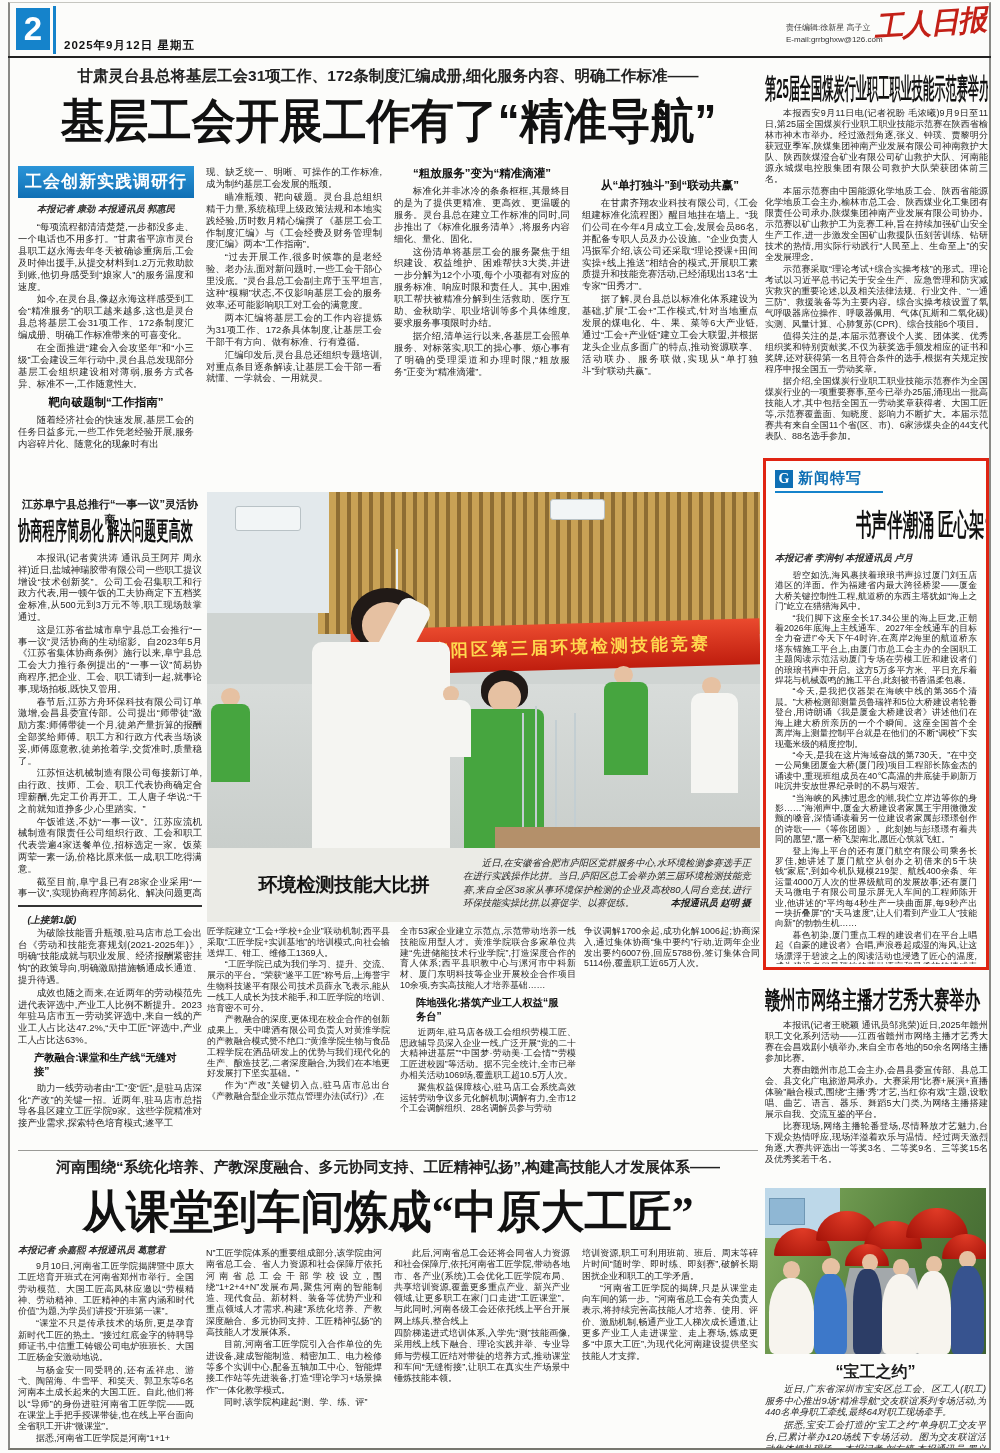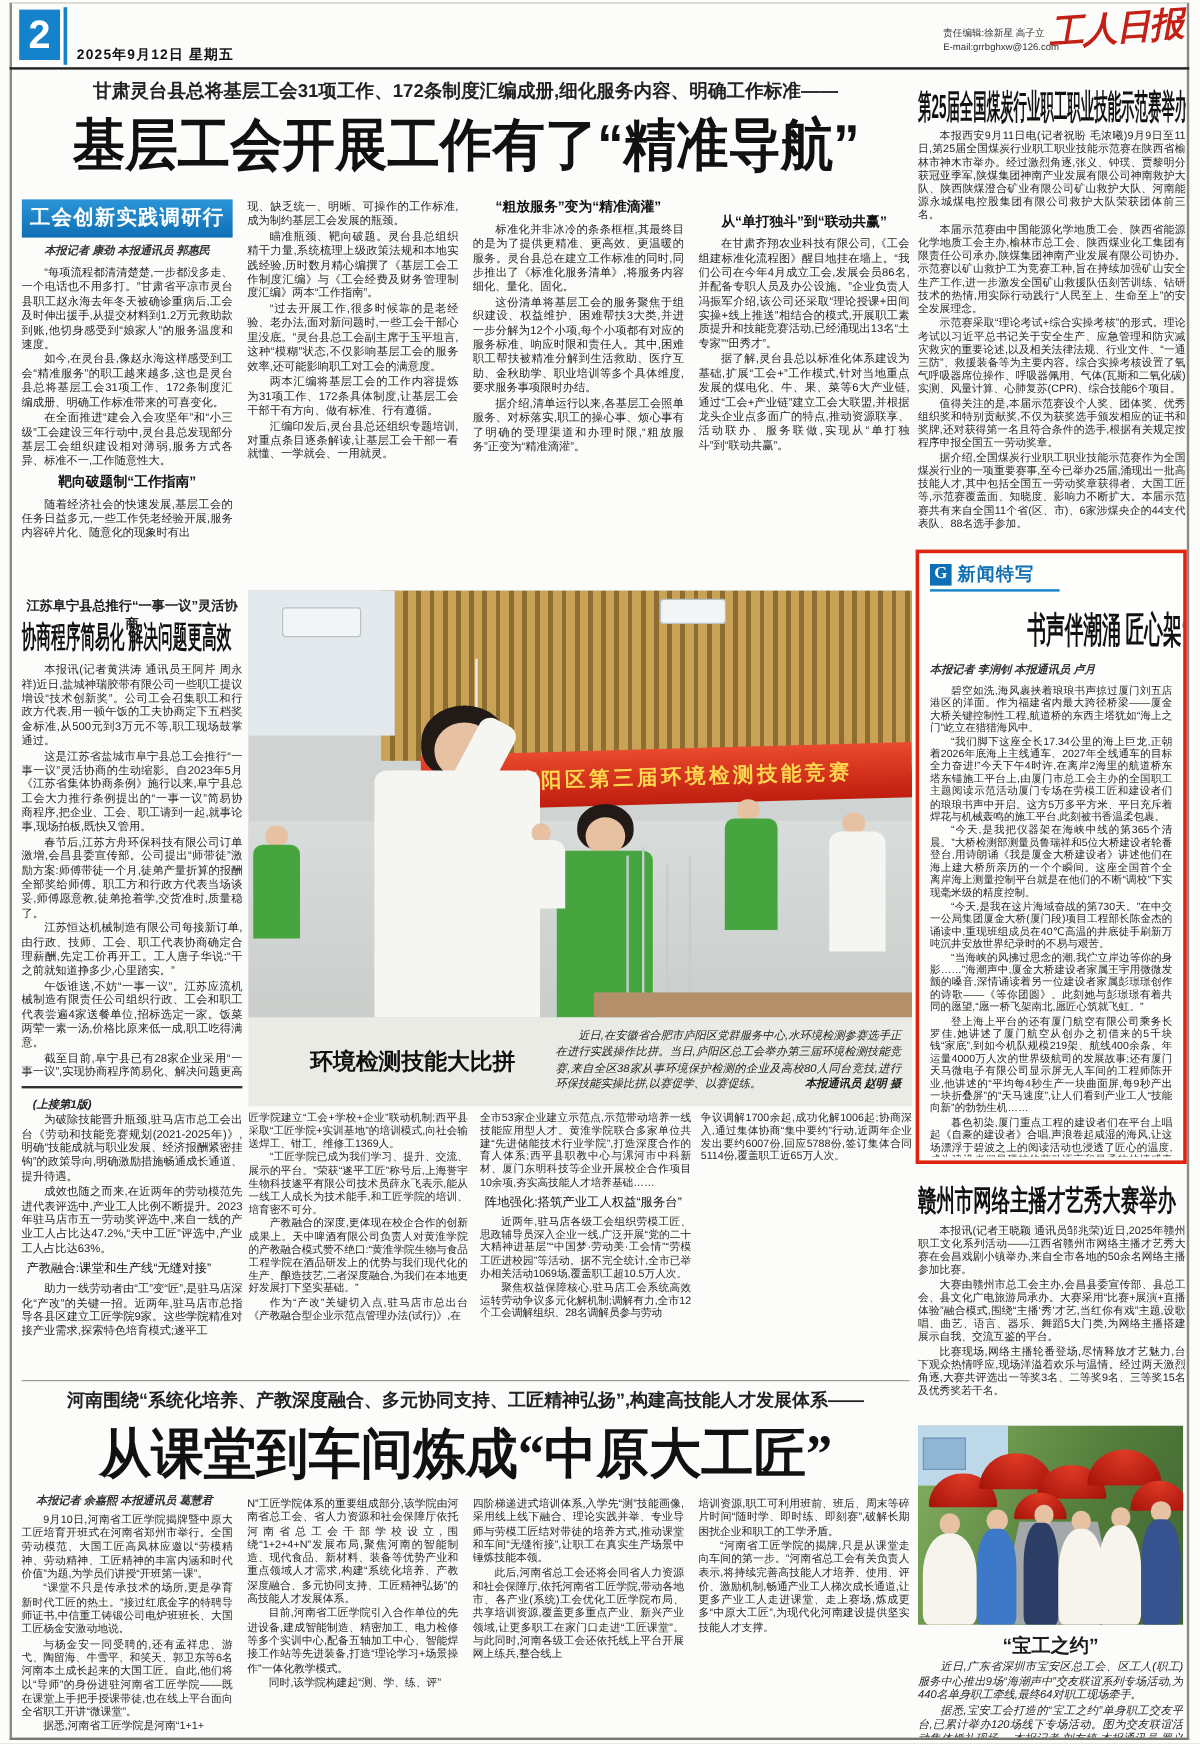--- a/index.html
+++ b/index.html
@@ -5,21 +5,21 @@
 *{margin:0;padding:0;box-sizing:border-box}
 html,body{background:#d9d9d5}
 .page{position:relative;width:1000px;height:1453px;margin:0 auto;background:#fcfcfa;overflow:hidden;
   font-family:"Liberation Sans","DejaVu Sans",sans-serif;color:#1c1c1c}
 .frame{position:absolute;left:8px;top:2px;right:9px;bottom:3px;border-left:2px solid #8a8a86;
   border-right:2px solid #8a8a86;border-bottom:2px solid #77776f;border-top:1px solid #c6c6c0;pointer-events:none}
 .abs{position:absolute}
 .t{font-size:9.3px;line-height:11.7px;text-align:justify;text-indent:2em;color:#262626;margin-bottom:1px}
 .col{position:absolute;overflow:hidden}
 .sub{font-weight:bold;text-align:center;font-size:11.5px;line-height:15px;margin:5px 0 4px;color:#111}
-.subL{font-weight:normal;font-size:10.3px;line-height:14px;margin:5px 4px 3px;color:#111}
+.subL{font-weight:bold;font-size:10.3px;line-height:14px;margin:5px 16px 3px;color:#111}
 .byline{font-style:italic;font-weight:bold;text-align:center;font-size:9.3px;line-height:12px;margin:3px 0 6px;color:#333}
 .cond{display:inline-block;white-space:nowrap;transform-origin:0 50%;font-weight:bold;color:#111}
 .rule{position:absolute;background:#222;height:2px}
 .rule-thin{position:absolute;background:#9a9a96;height:1px}
 .kicker{font-weight:bold;color:#222}
 
 .pgnum{position:absolute;left:16px;top:8px;width:34px;height:42px;background:#1583cb;color:#fff;
   font-weight:bold;font-size:33px;text-align:center;line-height:42px}
 .pgbar{position:absolute;left:53px;top:6px;width:3px;height:48px;background:#1583cb}
 .hdate{position:absolute;left:64px;top:38px;font-size:11.5px;font-weight:bold;letter-spacing:1px;color:#111}
@@ -258,34 +258,34 @@
     </div>
   </div>
 
   <div class="btm">
     <div class="rule-thin" style="left:18px;top:1150px;width:740px"></div>
     <div class="abs kicker" style="left:18px;top:1158px;width:740px;text-align:center;font-size:15px">河南围绕“系统化培养、产教深度融合、多元协同支持、工匠精神弘扬”,构建高技能人才发展体系——</div>
     <div class="abs" style="left:18px;top:1182px;width:740px;text-align:center;font-family:'Liberation Serif','DejaVu Serif',serif">
       <span class="cond" style="font-size:45px;transform:scaleX(.97);transform-origin:50% 50%">从课堂到车间炼成“中原大工匠”</span>
     </div>
     <div class="col" style="left:18px;top:1244px;width:176px;height:204px">
-      <p class="byline" style="text-align:left;margin:0 12px 5px">本报记者 余嘉熙 本报通讯员 葛慧君</p>
+      <p class="byline" style="text-align:left;margin:0 0 5px">本报记者 余嘉熙 本报通讯员 葛慧君</p>
       <p class="t">9月10日,河南省工匠学院揭牌暨中原大工匠培育开班式在河南省郑州市举行。全国劳动模范、大国工匠高凤林应邀以“劳模精神、劳动精神、工匠精神的丰富内涵和时代价值”为题,为学员们讲授“开班第一课”。</p>
       <p class="t">“课堂不只是传承技术的场所,更是孕育新时代工匠的热土。”接过红底金字的特聘导师证书,中信重工铸锻公司电炉班班长、大国工匠杨金安激动地说。</p>
       <p class="t">与杨金安一同受聘的,还有孟祥忠、游弋、陶留海、牛雪平、和笑天、郭卫东等6名河南本土成长起来的大国工匠。自此,他们将以“导师”的身份进驻河南省工匠学院——既在课堂上手把手授课带徒,也在线上平台面向全省职工开讲“微课堂”。</p>
       <p class="t">据悉,河南省工匠学院是河南“1+1+</p>
     </div>
     <div class="col" style="left:206px;top:1248px;width:176px;height:200px">
       <p class="t" style="text-indent:0">N”工匠学院体系的重要组成部分,该学院由河南省总工会、省人力资源和社会保障厅依托河南省总工会干部学校设立,围绕“1+2+4+N”发展布局,聚焦河南的智能制造、现代食品、新材料、装备等优势产业和重点领域人才需求,构建“系统化培养、产教深度融合、多元协同支持、工匠精神弘扬”的高技能人才发展体系。</p>
       <p class="t">目前,河南省工匠学院引入合作单位的先进设备,建成智能制造、精密加工、电力检修等多个实训中心,配备五轴加工中心、智能焊接工作站等先进装备,打造“理论学习+场景操作”一体化教学模式。</p>
       <p class="t">同时,该学院构建起“测、学、练、评”</p>
     </div>
     <div class="col" style="left:394px;top:1248px;width:176px;height:200px">
+      <p class="t">此后,河南省总工会还将会同省人力资源和社会保障厅,依托河南省工匠学院,带动各地市、各产业(系统)工会优化工匠学院布局、共享培训资源,覆盖更多重点产业、新兴产业领域,让更多职工在家门口走进“工匠课堂”。与此同时,河南各级工会还依托线上平台开展网上练兵,整合线上</p>
       <p class="t" style="text-indent:0">四阶梯递进式培训体系,入学先“测”技能画像,采用线上线下融合、理论实践并举、专业导师与劳模工匠结对带徒的培养方式,推动课堂和车间“无缝衔接”,让职工在真实生产场景中锤炼技能本领。</p>
-      <p class="t">此后,河南省总工会还将会同省人力资源和社会保障厅,依托河南省工匠学院,带动各地市、各产业(系统)工会优化工匠学院布局、共享培训资源,覆盖更多重点产业、新兴产业领域,让更多职工在家门口走进“工匠课堂”。与此同时,河南各级工会还依托线上平台开展网上练兵,整合线上</p>
     </div>
     <div class="col" style="left:582px;top:1248px;width:176px;height:200px">
       <p class="t" style="text-indent:0">培训资源,职工可利用班前、班后、周末等碎片时间“随时学、即时练、即刻赛”,破解长期困扰企业和职工的工学矛盾。</p>
       <p class="t">“河南省工匠学院的揭牌,只是从课堂走向车间的第一步。”河南省总工会有关负责人表示,将持续完善高技能人才培养、使用、评价、激励机制,畅通产业工人梯次成长通道,让更多产业工人走进课堂、走上赛场,炼成更多“中原大工匠”,为现代化河南建设提供坚实技能人才支撑。</p>
     </div>
   </div>
 
   <div class="photo" style="left:765px;top:1188px;width:221px;height:166px">
     <div class="foliage"></div>
     <div class="sky"></div>
@@ -305,16 +305,16 @@
     <div class="groom" style="left:40%;top:49%;width:13%;height:51%;background:#2c3d66"></div>
     <div class="head" style="left:58%;top:43%;width:7%;height:10%"></div>
     <div class="bride" style="left:53%;top:52%;width:17%;height:48%"></div>
     <div class="head" style="left:73%;top:41%;width:7%;height:10%"></div>
     <div class="bride" style="left:68%;top:50%;width:16%;height:50%"></div>
     <div class="head" style="left:88%;top:38%;width:7.5%;height:10%"></div>
     <div class="groom" style="left:84%;top:47%;width:15%;height:53%;background:#37538f"></div>
   </div>
   <div class="abs" style="left:765px;top:1362px;width:221px;text-align:center;font-weight:bold;font-size:16px">“宝工之约”</div>
   <div class="col" style="left:765px;top:1384px;width:221px;height:64px">
-    <p class="t" style="font-style:italic">近日,广东省深圳市宝安区总工会、区工人(职工)服务中心推出9场“海潮声中”交友联谊系列专场活动,为440名单身职工牵线,最终64对职工现场牵手。</p>
+    <p class="t" style="font-style:italic">近日,广东省深圳市宝安区总工会、区工人(职工)服务中心推出9场“精准导航”交友联谊系列专场活动,为440名单身职工牵线,最终64对职工现场牵手。</p>
     <p class="t" style="font-style:italic">据悉,宝安工会打造的“宝工之约”单身职工交友平台,已累计举办120场线下专场活动。图为交友联谊活动集体婚礼现场。  本报记者 刘友婷 本报通讯员 罗义国 摄</p>
   </div>
 </div>
 
 </body></html>

